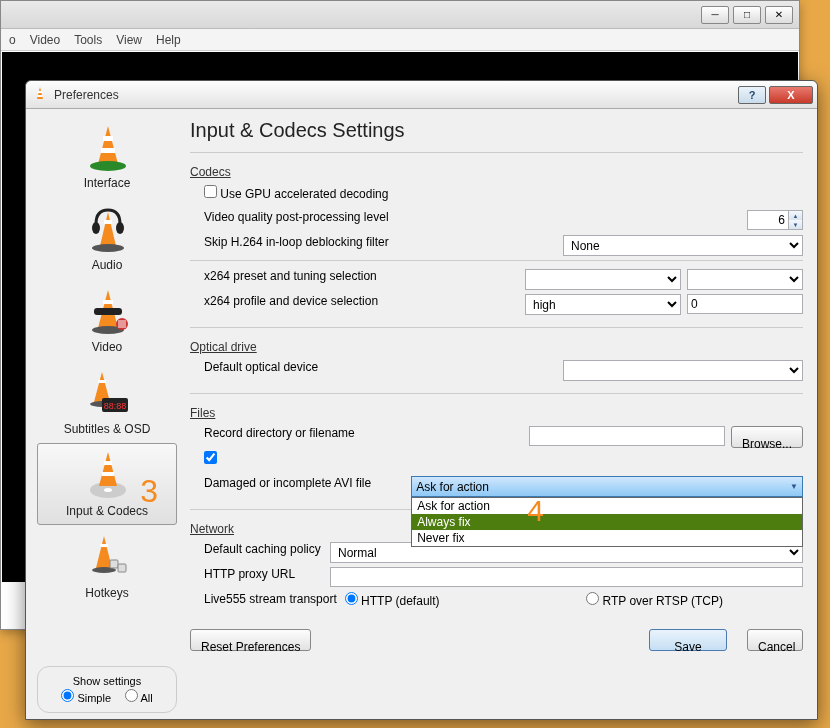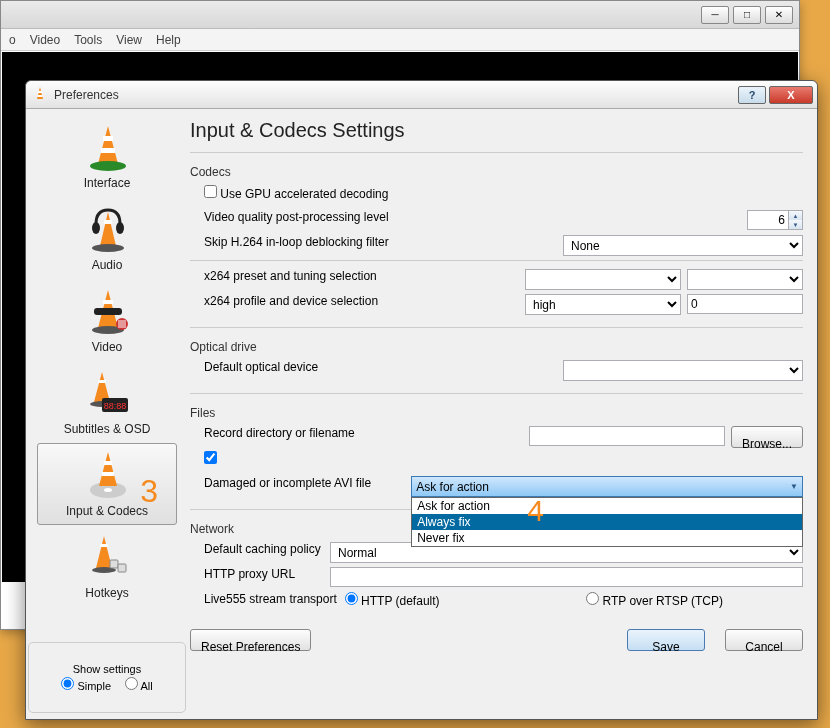--- a/index.html
+++ b/index.html
@@ -139,24 +139,24 @@
 }
 .side-badge {
   position: absolute;
   right: 18px; bottom: 14px;
   font-size: 32px;
   color: #f58a1f;
   font-weight: 300;
 }
 .show-settings {
   margin-top: auto;
-  width: 158px;
+  width: 140px;
   border: 1px solid #ccc;
-  border-radius: 5px;
-  padding: 20px;
+  border-radius: 12px;
+  padding: 8px;
   text-align: center;
 }
 .show-settings .sslabel { font-size: 11px; margin-bottom: 2px; }
 .show-settings .sopts { display: flex; justify-content: center; gap: 14px; font-size: 11px; }
 
 
 .main {
   flex: 1;
   padding: 10px 14px 8px 4px;
   display: flex;
@@ -164,21 +164,21 @@
   position: relative;
 }
 .main h1 {
   font-size: 20px;
   font-weight: normal;
   margin: 0 0 8px 0;
   color: #222;
 }
 .hr { height: 1px; background: #ccc; margin: 2px 0 8px; }
 .group { margin-bottom: 6px; }
-.gtitle { font-size: 12px; color: #333; margin: 4px 0 6px 0; }
+.gtitle { font-size: 12px; color: #333; margin: 4px 0 6px 0; text-decoration: underline; }
 .row {
   display: flex;
   align-items: flex-start;
   margin: 3px 0;
   padding-left: 14px;
   min-height: 22px;
 }
 .row .lab { flex: 0 0 auto; }
 .row .spacer { flex: 1; }
 input[type=text], input[type=number], select {
@@ -229,21 +229,21 @@
 .dd-select .ddv { font-size: 12px; }
 .dd-select .ddarrow { font-size: 8px; color: #2a5a8a; }
 .dd-list {
   position: absolute;
   top: 21px; left: 0; right: 0;
   background: #fff;
   border: 1px solid #666;
   z-index: 100;
 }
 .dd-list .opt { padding: 1px 5px; font-size: 12px; }
-.dd-list .opt.hl { background: #0369a1; color: #fff; }
+.dd-list .opt.hl { background: #4d7c0f; color: #fff; }
 .dd-overlay-num {
   position: absolute;
   top: 18px; left: 116px;
   font-size: 30px;
   color: #f58a1f;
   z-index: 101;
   font-weight: 300;
   pointer-events: none;
 }
 
@@ -478,17 +478,17 @@
           <span class="spacer"></span>
           <label><input type="radio" style=""> <span>RTP over RTSP (TCP)</span></label>
           <span style="width:80px"></span>
         </div>
       </div>
 
       <div class="footer">
         <button class="btn">Reset Preferences</button>
         <span class="spacer" style="flex:1"></span>
         <button class="btn primary" style="width:78px">Save</button>
-        <button class="btn" style="width:78px">Cancel</button>
+        <button class="btn" style="width:56px">Cancel</button>
       </div>
     </div>
   </div>
 </div>
 
 </body></html>

